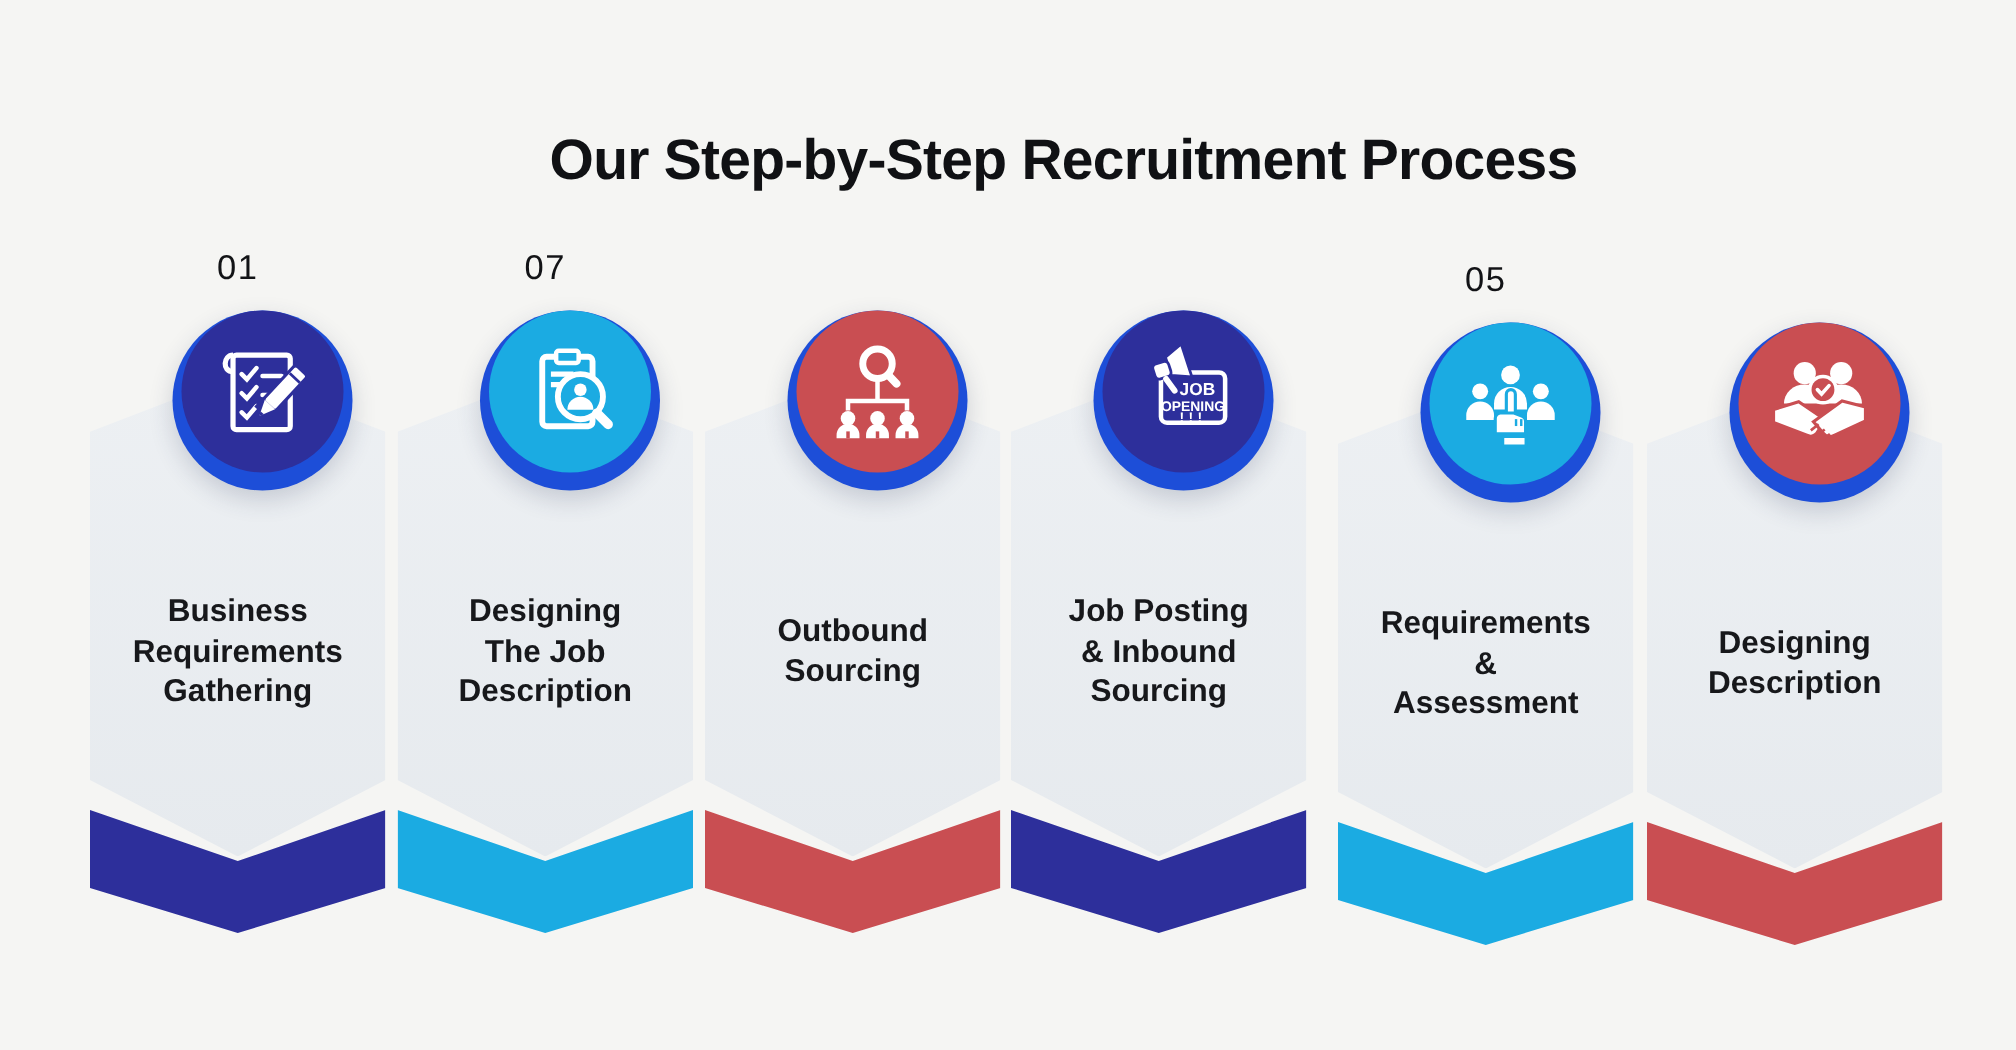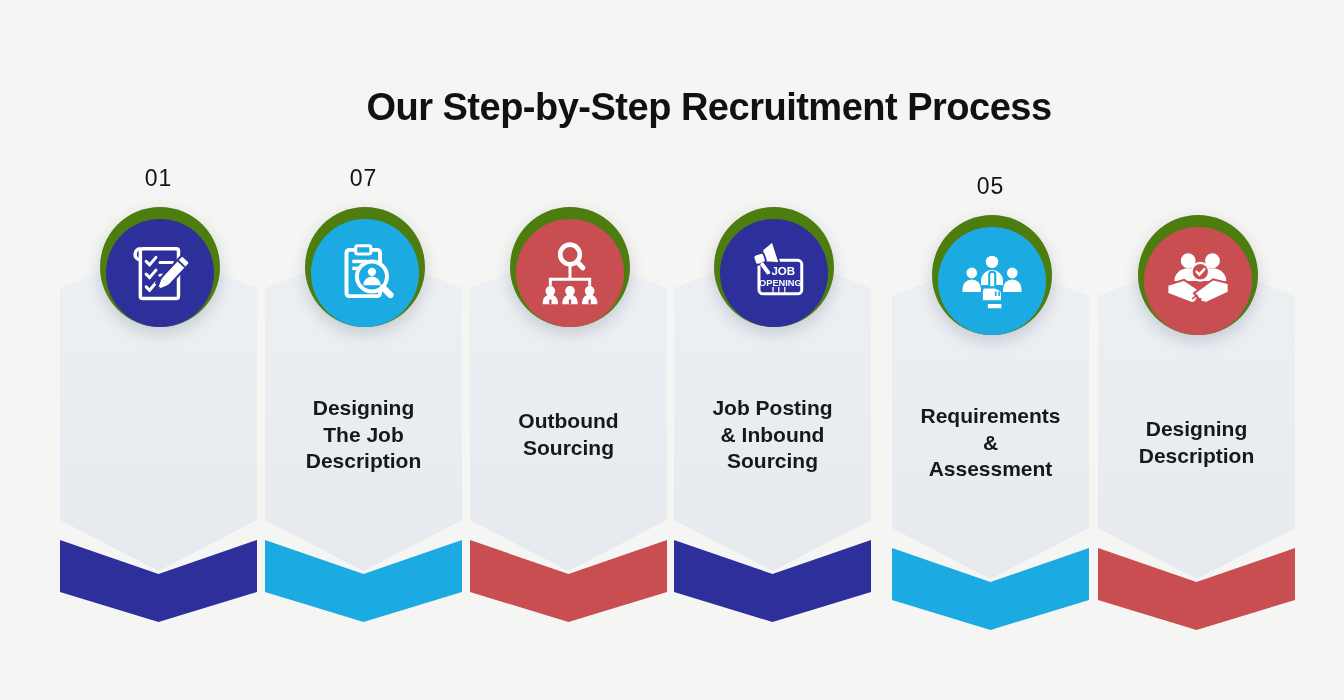--- a/index.html
+++ b/index.html
@@ -16,24 +16,24 @@
   .step-number { position:absolute; top:0; left:0; width:100%; text-align:center;
                  font-size:23px; font-weight:normal; letter-spacing:1px; color:#121316; }
 
   .banner { position:absolute; top:85px; left:0; width:197px; height:321px; z-index:1;
             background:linear-gradient(180deg,#edf0f3 0%,#e6eaee 100%);
             clip-path:polygon(0 11.8%, 50% 0%, 100% 11.8%, 100% 84.1%, 50% 100%, 0% 84.1%); }
 
   .chevron { position:absolute; top:375px; left:0; width:197px; height:82px; z-index:1;
              clip-path:polygon(0 0%, 50% 41.5%, 100% 0%, 100% 63.4%, 50% 100%, 0% 63.4%); }
 
-  .badge { position:absolute; top:42px; left:40px; width:120px; height:120px; z-index:3;
-           border-radius:50%; background:#4d7c0f;
+  .badge { position:absolute; top:42px; left:55px; width:120px; height:120px; z-index:3;
+           border-radius:50%; background:#1d4ed8;
            box-shadow:0 6px 16px rgba(45,55,90,0.20);
-           display:flex; align-items:flex-end; justify-content:center; }
+           display:flex; align-items:flex-start; justify-content:center; }
   .badge-inner { width:108px; height:108px; border-radius:50%;
                  display:flex; align-items:center; justify-content:center; }
   .badge-inner svg { width:74px; height:74px; display:block; }
   .badge-inner svg text { font-family:"Liberation Sans","DejaVu Sans",sans-serif; }
 
   .label { position:absolute; top:213px; left:2px; right:2px; height:114px; z-index:2;
            display:flex; flex-direction:column; align-items:center; justify-content:center;
            font-size:21px; font-weight:bold; line-height:1.28; color:#17181b; text-align:center; }
 </style>
 </head>
@@ -61,20 +61,25 @@
           </g>
           <g transform="rotate(43 41 33)">
             <rect x="36.2" y="12" width="11.6" height="36" fill="currentColor"></rect>
             <rect x="38" y="15" width="8" height="26" rx="1" fill="#fff"></rect>
             <line x1="38" y1="20" x2="46" y2="20" stroke="currentColor" stroke-width="1.6"></line>
             <path d="M38 41 l4 9 4 -9 z" fill="#fff"></path>
             <path d="M40.7 47.5 l1.3 2.8 1.3 -2.8 z" fill="currentColor"></path>
           </g>
         </svg>
       </div>
+    </div>
+    <div class="label">
+      <span>Business</span>
+      <span>Requirements</span>
+      <span>Gathering</span>
     </div>
   </div>
 
   <div class="step" style="left:265px">
     <div class="step-number">07</div>
     <div class="banner"></div>
     <div class="chevron" style="background: rgb(27, 171, 226);"></div>
     <div class="badge">
       <div class="badge-inner" style="background: rgb(27, 171, 226); color: rgb(27, 171, 226);">
         <svg viewBox="0 0 64 64">

